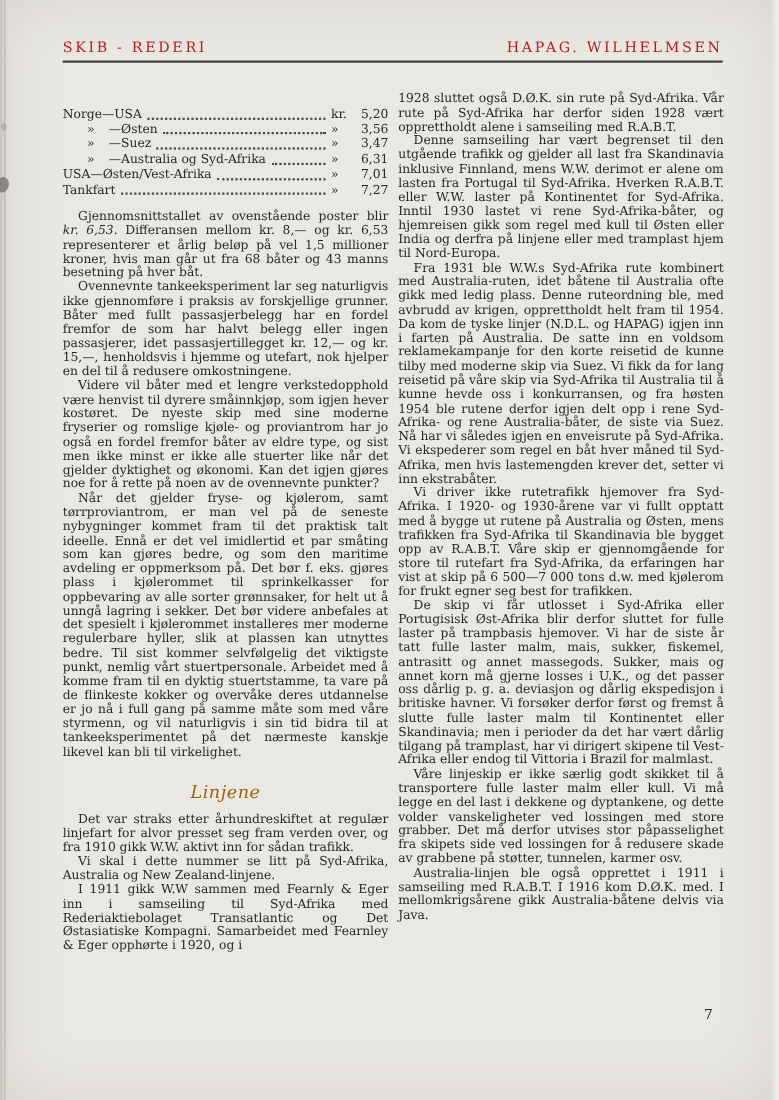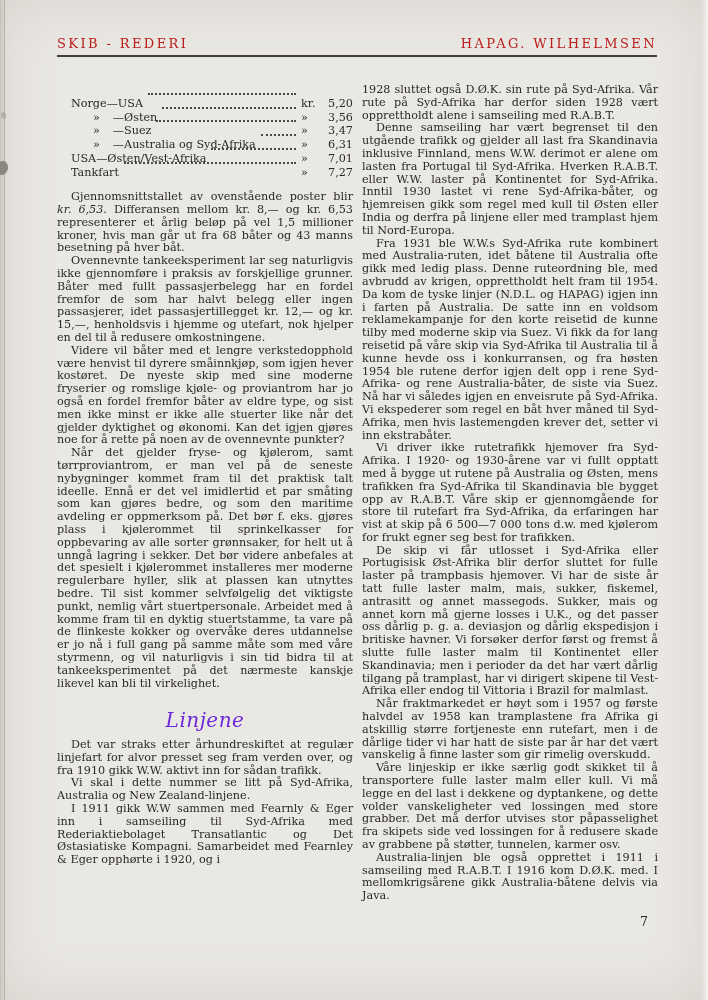--- a/index.html
+++ b/index.html
@@ -22,32 +22,32 @@
   .hdr-rule{position:absolute;left:57px;right:51px;top:55px;height:2px;background:#413f3b;}
   
   .col{position:absolute;top:84px;width:296px;font-size:11.2px;line-height:12.8px;color:#2a2927;
     text-align:justify;}
   .col-left{left:57px;}
   .col-right{left:362px;}
   p{margin:0;}
   .indent{text-indent:14px;}
   
   .rates{margin:13px 0 12px;}
-  .rate-row{display:flex;align-items:flex-start;line-height:13.7px;margin-left:14px;}
+  .rate-row{display:flex;align-items:flex-end;line-height:13.7px;}
   .pre{flex:none;}
   .pre.sym{padding-left:22px;padding-right:13px;}
   .route{flex:none;white-space:nowrap;}
   .dots{flex:1;position:relative;min-width:12px;}
   .dots::after{content:"";position:absolute;left:5px;right:5px;bottom:2px;
     border-bottom:2px dotted #4a4844;}
   .unit{flex:none;width:24px;}
   .val{flex:none;width:28px;text-align:right;}
   
-  .sec-head{text-align:center;font-style:italic;font-size:20px;letter-spacing:.5px;
-    margin:24px 0 12px;color:#6d28d9;}
+  .sec-head{text-align:center;font-style:italic;font-size:16px;letter-spacing:.5px;
+    margin:24px 0 12px;color:#a16207;}
   .it{font-style:italic;}
   .page-num{position:absolute;left:640px;top:914px;font-size:12.5px;color:#2a2927;}
 </style>
 </head>
 <body>
 
 <div class="page">
 
   <div class="edge-left"></div>
   <div class="fold-line"></div>
@@ -117,20 +117,19 @@
     <p class="indent">Vi skal i dette nummer se litt på Syd-Afrika, Australia og New Zealand-linjene.</p>
     <p class="indent">I 1911 gikk W.W sammen med Fearnly &amp; Eger inn i samseiling til Syd-Afrika med Rederiaktiebolaget Transatlantic og Det Østasiatiske Kompagni. Samarbeidet med Fearnley &amp; Eger opphørte i 1920, og i</p>
   </div>
 
   <div class="col col-right">
     <p>1928 sluttet også D.Ø.K. sin rute på Syd-Afrika. Vår rute på Syd-Afrika har derfor siden 1928 vært opprettholdt alene i samseiling med R.A.B.T.</p>
     <p class="indent">Denne samseiling har vært begrenset til den utgående trafikk og gjelder all last fra Skandinavia inklusive Finnland, mens W.W. derimot er alene om lasten fra Portugal til Syd-Afrika. Hverken R.A.B.T. eller W.W. laster på Kontinentet for Syd-Afrika. Inntil 1930 lastet vi rene Syd-Afrika-båter, og hjemreisen gikk som regel med kull til Østen eller India og derfra på linjene eller med tramplast hjem til Nord-Europa.</p>
     <p class="indent">Fra 1931 ble W.W.s Syd-Afrika rute kombinert med Australia-ruten, idet båtene til Australia ofte gikk med ledig plass. Denne ruteordning ble, med avbrudd av krigen, opprettholdt helt fram til 1954. Da kom de tyske linjer (N.D.L. og HAPAG) igjen inn i farten på Australia. De satte inn en voldsom reklamekampanje for den korte reisetid de kunne tilby med moderne skip via Suez. Vi fikk da for lang reisetid på våre skip via Syd-Afrika til Australia til å kunne hevde oss i konkurransen, og fra høsten 1954 ble rutene derfor igjen delt opp i rene Syd-Afrika- og rene Australia-båter, de siste via Suez. Nå har vi således igjen en enveisrute på Syd-Afrika. Vi ekspederer som regel en båt hver måned til Syd-Afrika, men hvis lastemengden krever det, setter vi inn ekstrabåter.</p>
     <p class="indent">Vi driver ikke rutetrafikk hjemover fra Syd-Afrika. I 1920- og 1930-årene var vi fullt opptatt med å bygge ut rutene på Australia og Østen, mens trafikken fra Syd-Afrika til Skandinavia ble bygget opp av R.A.B.T. Våre skip er gjennomgående for store til rutefart fra Syd-Afrika, da erfaringen har vist at skip på 6 500—7 000 tons d.w. med kjølerom for frukt egner seg best for trafikken.</p>
     <p class="indent">De skip vi får utlosset i Syd-Afrika eller Portugisisk Øst-Afrika blir derfor sluttet for fulle laster på trampbasis hjemover. Vi har de siste år tatt fulle laster malm, mais, sukker, fiskemel, antrasitt og annet massegods. Sukker, mais og annet korn må gjerne losses i U.K., og det passer oss dårlig p. g. a. deviasjon og dårlig ekspedisjon i britiske havner. Vi forsøker derfor først og fremst å slutte fulle laster malm til Kontinentet eller Skandinavia; men i perioder da det har vært dårlig tilgang på tramplast, har vi dirigert skipene til Vest-Afrika eller endog til Vittoria i Brazil for malmlast.</p>
-    <p class="indent">Når fraktmarkedet er høyt som i 1957 og første halvdel av 1958 kan tramplastene fra Afrika gi atskillig større fortjeneste enn rutefart, men i de dårlige tider vi har hatt de siste par år har det vært vanskelig å finne laster som gir rimelig overskudd.</p>
     <p class="indent">Våre linjeskip er ikke særlig godt skikket til å transportere fulle laster malm eller kull. Vi må legge en del last i dekkene og dyptankene, og dette volder vanskeligheter ved lossingen med store grabber. Det må derfor utvises stor påpasselighet fra skipets side ved lossingen for å redusere skade av grabbene på støtter, tunnelen, karmer osv.</p>
     <p class="indent">Australia-linjen ble også opprettet i 1911 i samseiling med R.A.B.T. I 1916 kom D.Ø.K. med. I mellomkrigsårene gikk Australia-båtene delvis via Java.</p>
   </div>
 
   <div class="page-num">7</div>
 
 </div>
 
 </body></html>

